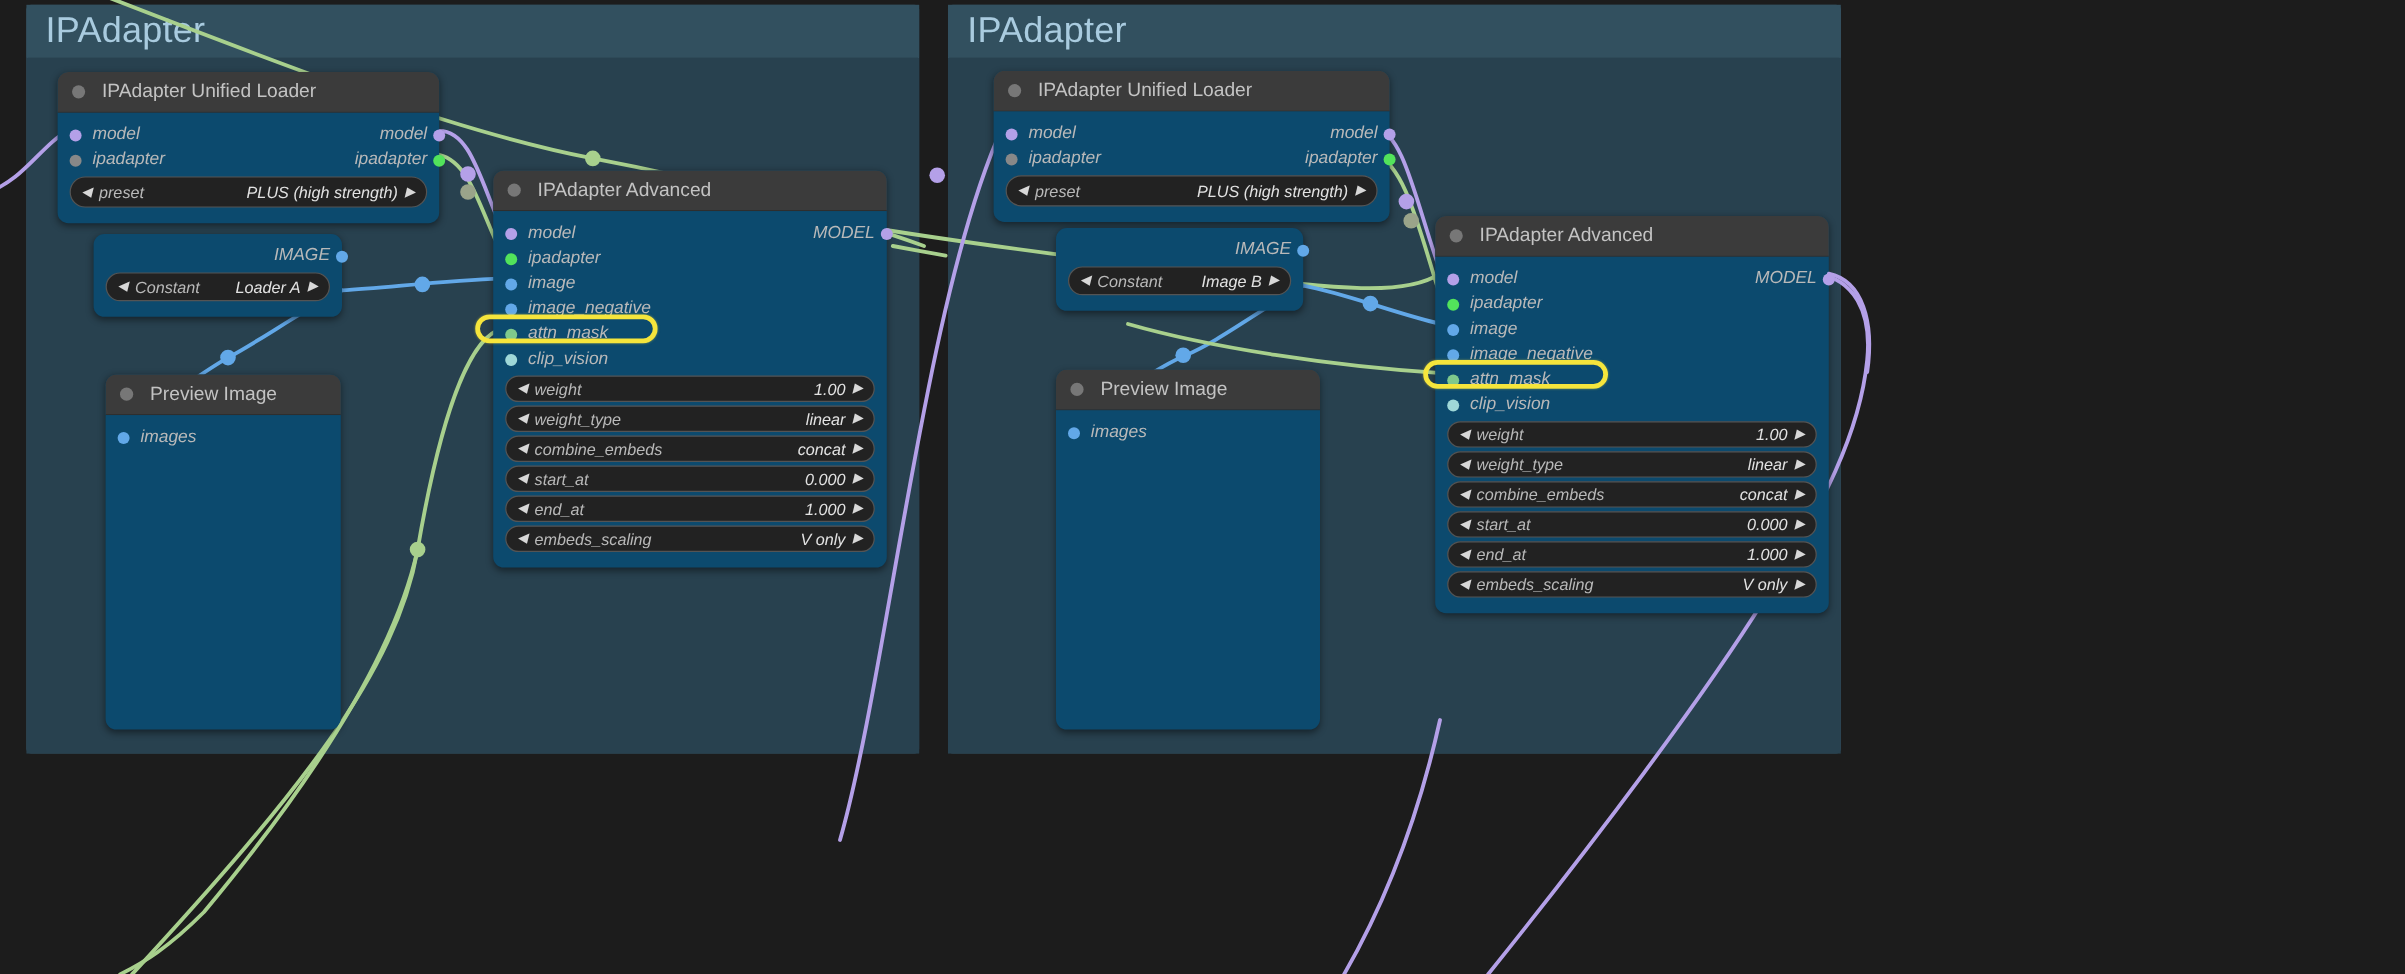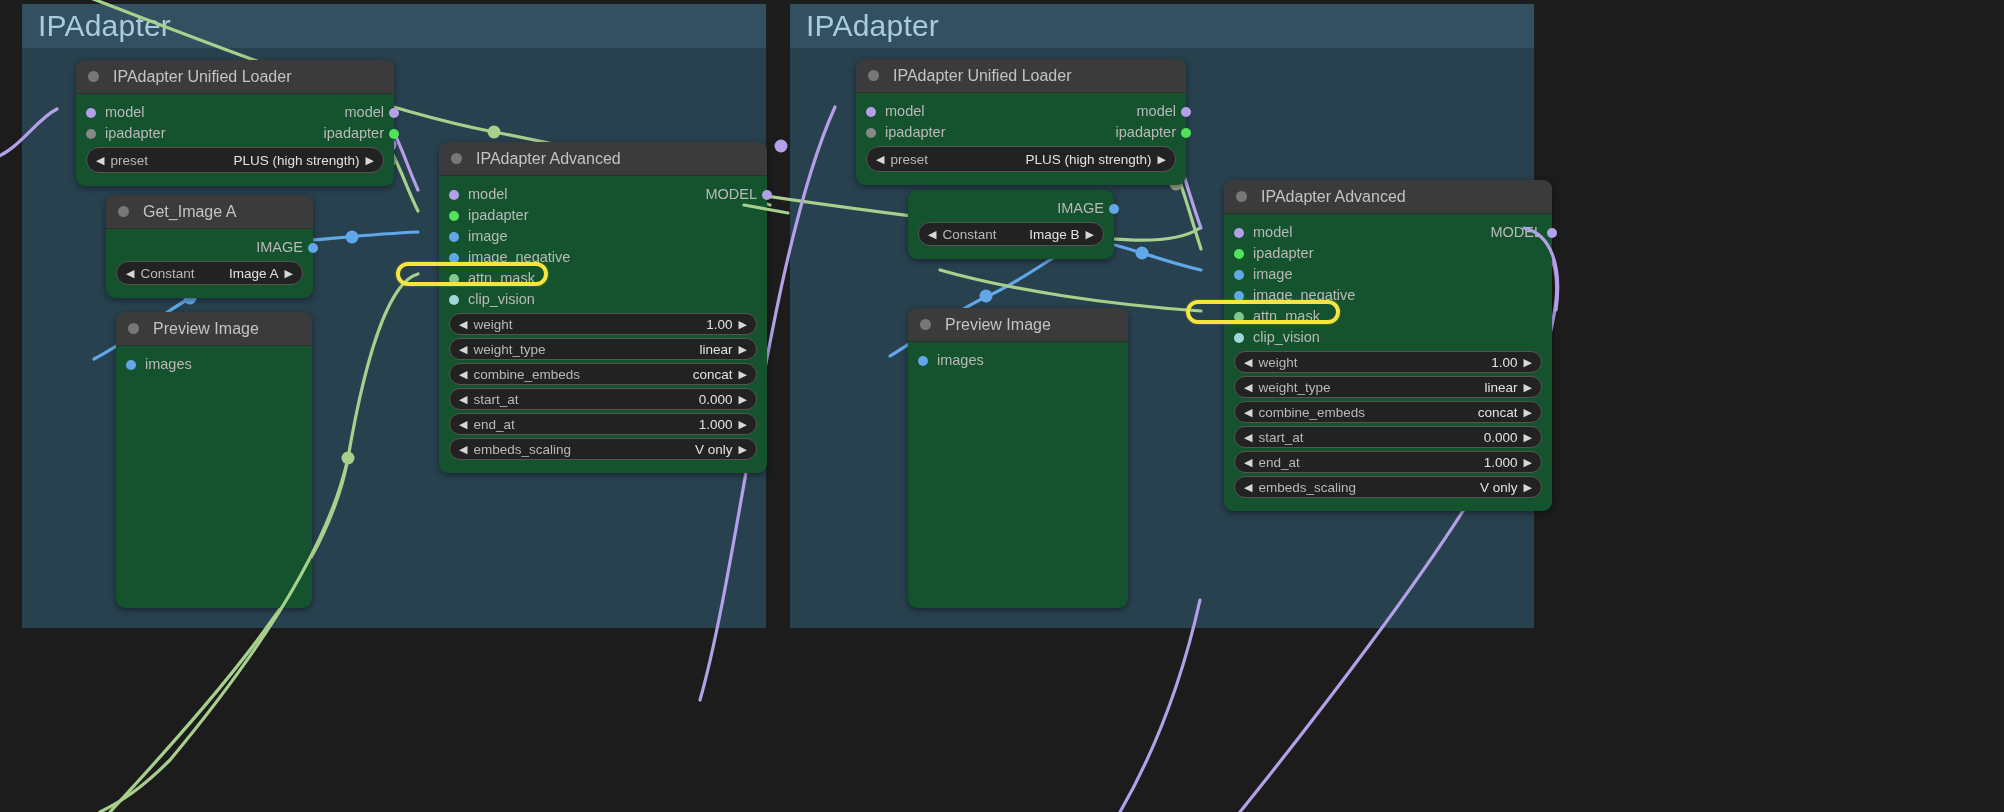--- a/index.html
+++ b/index.html
@@ -40,26 +40,25 @@
     overflow: hidden;
   }
   
   .links { position: absolute; left: 0; top: 0; width: 2004px; height: 812px; pointer-events: none; }
   .links.under { z-index: 2; }
   .links.over  { z-index: 8; }
 
   
   .node {
     position: absolute;
-    background: #14532d;
+    background: #0c4a6e;
     border-radius: 9px;
     z-index: 5;
     box-shadow: 0 2px 6px rgba(0,0,0,0.45);
     overflow: visible;
-    margin-left: 28px;
   }
   .node-header {
     height: 34px;
     background: #3b3b3b;
     border-top-left-radius: 9px;
     border-top-right-radius: 9px;
     display: flex;
     align-items: center;
     padding-left: 12px;
     border-bottom: 1px solid #2e2e2e;
@@ -67,21 +66,21 @@
   .node-dot {
     width: 11px; height: 11px; border-radius: 50%;
     background: #777; flex: 0 0 auto;
   }
   .node-title {
     margin-left: 14px;
     color: #c3c3c3;
     font-size: 16px;
     white-space: nowrap;
   }
-  .node-body { padding: 8px 0 10px 0; position: relative; }
+  .node-body { padding: 8px 0 10px 0; position: relative; font-style: italic; }
 
   
   .slot {
     position: relative;
     height: 21px;
     display: flex;
     align-items: center;
     padding: 0 10px;
     font-size: 14.5px;
     color: #b9b9b9;
@@ -209,33 +208,29 @@
       <div class="widget" style="height:26px;border-radius:13px;">
         <span class="arrow">◀</span>
         <span class="wname">preset</span>
         <span class="wval">PLUS (high strength)</span>
         <span class="arrow">▶</span>
       </div>
     </div>
   </div>
 
   <div class="node" style="left:78px; top:195px; width:207px;">
-    <div class="node-header">
-      <span class="node-dot"></span>
-      <span class="node-title">Get_Image A</span>
-    </div>
     <div class="node-body">
       <div class="slot out" style="height:21px;">
         <span class="slot-label">IMAGE</span>
         <span class="pin-out" style="background:#62a8e8;"></span>
       </div>
       <div class="widget" style="height:24px;border-radius:12px;">
         <span class="arrow">◀</span>
         <span class="wname">Constant</span>
-        <span class="wval">Image A</span>
+        <span class="wval">Loader A</span>
         <span class="arrow">▶</span>
       </div>
     </div>
   </div>
 
   <div class="node" style="left:88px; top:312px; width:196px; height:296px;">
     <div class="node-header">
       <span class="node-dot"></span>
       <span class="node-title">Preview Image</span>
     </div>

